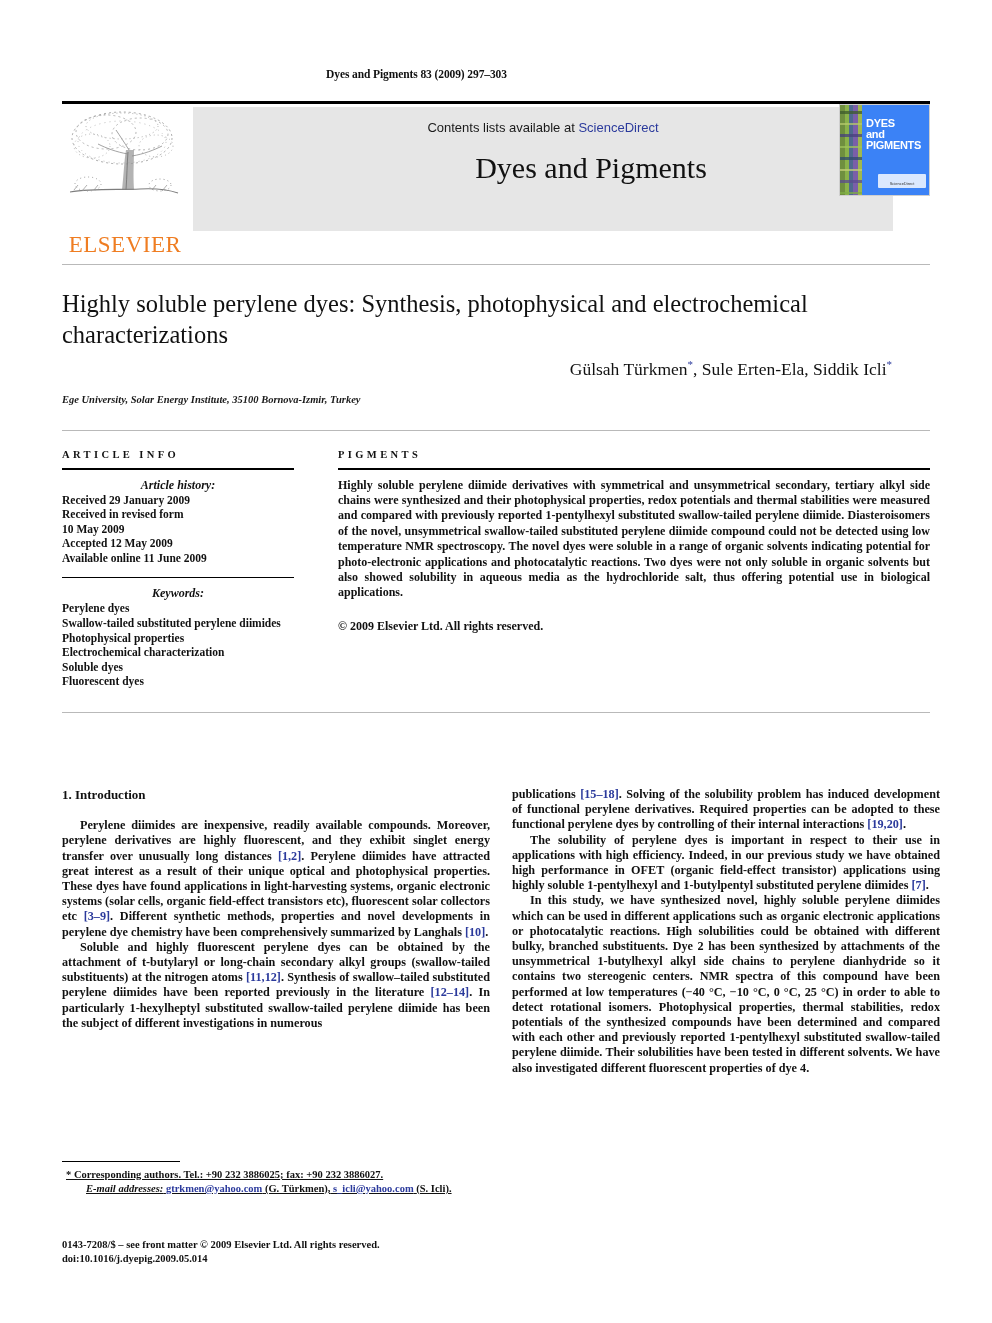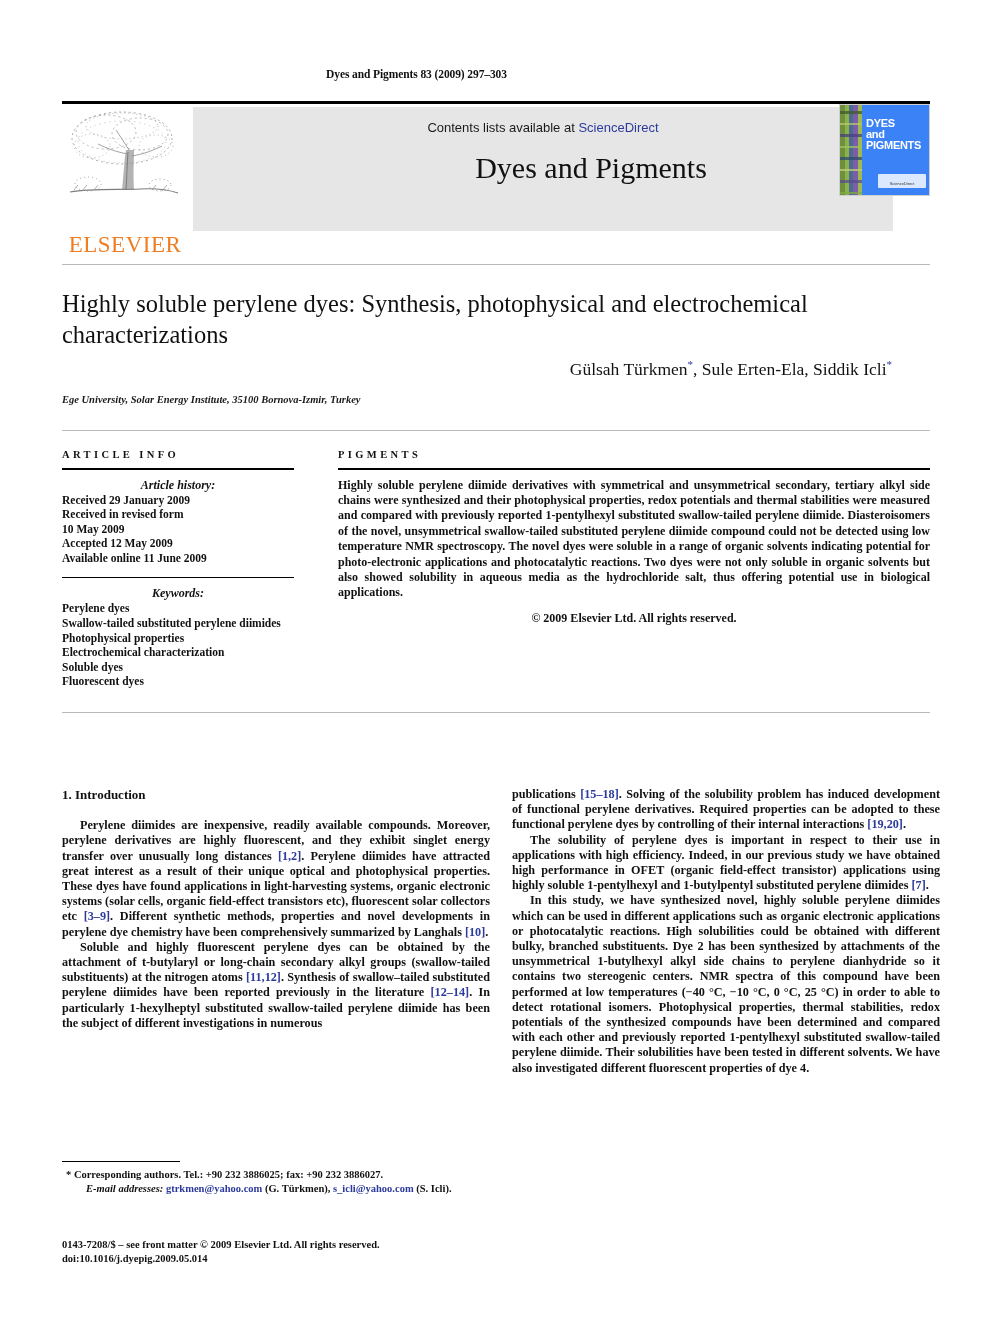--- a/index.html
+++ b/index.html
@@ -254,22 +254,22 @@
   }
 
   .abstract-text {
     font-size: 12px;
     line-height: 15.4px;
     text-align: justify;
     font-weight: bold;
     color: #111;
   }
   .copyright {
-    margin-top: 10px;
-    text-align: center;
+    margin-top: 18px;
+    text-align: left;
     font-size: 12px;
     font-weight: bold;
     color: #111;
   }
 
   .info-rule-bottom {
     position: absolute;
     left: 62px; top: 712px;
     width: 868px;
     height: 1px;
@@ -310,20 +310,21 @@
     background: #000;
   }
   .footnote {
     position: absolute;
     left: 62px; top: 1168px;
     width: 430px;
     font-size: 10.5px;
     line-height: 14px;
     font-weight: bold;
     color: #111;
+    text-decoration: underline;
   }
   .footnote .indent { padding-left: 14px; text-indent: -10px; }
   .footnote .indent2 { padding-left: 24px; }
   .mail { color: #2b3a9c; }
   .ital { font-style: italic; }
 
   .issn-block {
     position: absolute;
     left: 62px; top: 1238px;
     width: 430px;

